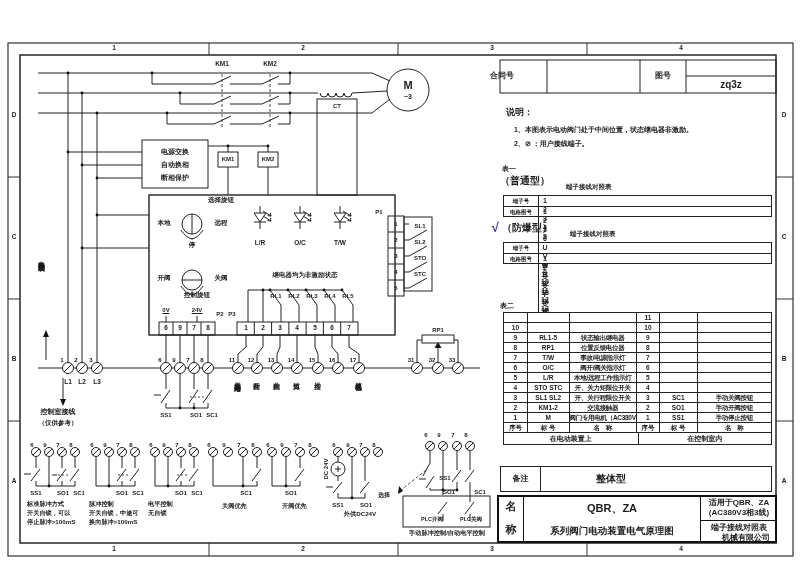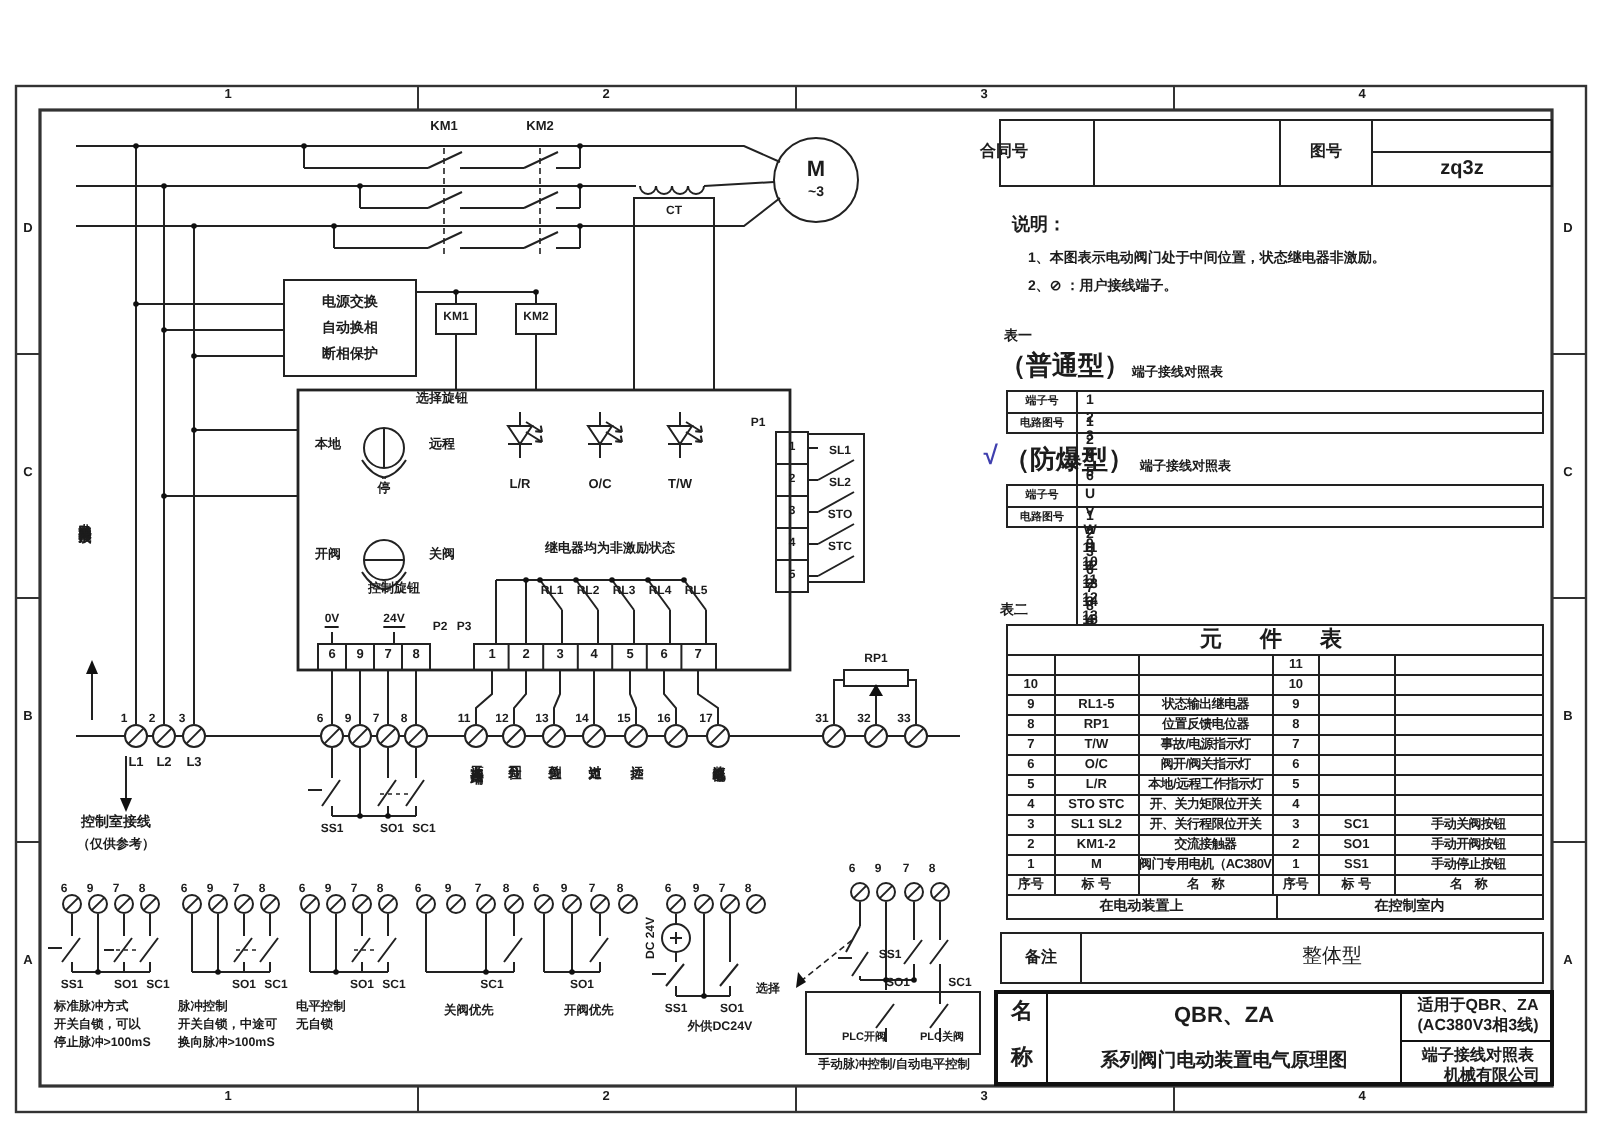--- a/index.html
+++ b/index.html
@@ -4,40 +4,40 @@
 <style>
   *{box-sizing:border-box;margin:0;padding:0}
   body{margin:0;background:#e8e8e8}
   #wrap{position:relative;width:800px;height:566px;background:#ffffff;font-family:"Liberation Sans",sans-serif;color:#1c1c1c;overflow:hidden}
   #linework{position:absolute;left:0;top:0;z-index:1}
   .lb{position:absolute;transform:translateX(-50%);font-weight:bold;font-size:7px;white-space:nowrap;line-height:1;z-index:3}
   .lt{position:absolute;font-weight:bold;font-size:7px;white-space:nowrap;line-height:1;z-index:3}
   .vt{position:absolute;writing-mode:vertical-rl;font-weight:bold;font-size:6.5px;line-height:1;z-index:3;letter-spacing:0.5px}
   .rot{position:absolute;font-weight:bold;font-size:6px;white-space:nowrap;z-index:3;transform:rotate(-90deg)}
   .f55{font-size:5.5px}.f6{font-size:6px}.f62{font-size:6.2px}.f65{font-size:6.5px}
-  .f8{font-size:8px}.f9{font-size:9px}.f95{font-size:9.5px}.f10{font-size:10px}.f11{font-size:11px}.f13{font-size:13px}
+  .f8{font-size:8px}.f9{font-size:9px}.f95{font-size:9.5px}.f10{font-size:10px}.f11{font-size:11px}.f13{font-size:10px}
   .chk{color:#3f3fae;font-size:13px;font-style:italic}
   .termtab{position:absolute;left:503px;width:269px;border:1.2px solid #222;background:#fff;z-index:2}
   .trow{display:flex;height:10px;line-height:9px}
   .trow+.trow{border-top:1px solid #222}
   .tlab{width:34px;font-size:5.5px;font-weight:bold;text-align:center;line-height:10px}
   .tc{width:13px;border-left:1px solid #222;font-size:7px;font-weight:bold;text-align:center}
   .eltab{position:absolute;left:503px;top:312px;width:269px;border:1.2px solid #222;background:#fff;z-index:2}
   .etitle{height:15px;line-height:15px;text-align:center;font-weight:bold;font-size:11px;letter-spacing:4px;border-bottom:1px solid #222}
   .erow{display:flex;height:10px;line-height:9px;border-bottom:1px solid #222}
   .erow>div{border-right:1px solid #222;text-align:center;font-size:6.5px;font-weight:bold;overflow:hidden;white-space:nowrap}
   .c1{width:24px}.c2{width:42px}.c3{width:68px;font-size:5.8px;letter-spacing:-0.3px}
   .c4{width:23px}.c5{width:38px}.c6{width:74px;border-right:none!important;font-size:5.8px;letter-spacing:-0.3px}
   .ehead>div{font-size:6.5px}
   .efoot{display:flex;height:11px;line-height:11px}
   .efoot>div{width:50%;text-align:center;font-weight:bold;font-size:7px}
   .efoot>div+div{border-left:1px solid #222}
   .remarks{position:absolute;left:500px;top:466px;width:272px;height:26px;border:1.2px solid #222;background:#fff;display:flex;z-index:2}
   .rlab{width:40px;border-right:1px solid #222;text-align:center;line-height:23px;font-size:8px;font-weight:bold}
-  .rval{width:140px;text-align:right;line-height:23px;font-size:10px;font-weight:normal}
+  .rval{width:140px;text-align:center;line-height:23px;font-size:10px;font-weight:bold}
   .nameblock{position:absolute;left:497px;top:495px;width:280px;height:48px;border:2px solid #111;background:#fff;z-index:2}
   .nb-vl{position:absolute;top:0;width:0;height:100%;border-left:1.5px solid #111}
   .nb-hl{position:absolute;height:0;border-top:1.5px solid #111}
 </style>
 </head>
 <body>
 
 <div id="wrap">
 
 <svg id="linework" width="800" height="566">
@@ -339,21 +339,20 @@
           <div class="tc">17</div>
           <div class="tc">31</div>
           <div class="tc">32</div>
           <div class="tc">33</div>
         </div>
   </div>
 </div>
 
 <div class="lt" style="left:500px;top:302px">表二</div>
 <div class="eltab">
-  <div class="etitle">元　件　表</div>
   <div>
         <div class="erow">
       <div class="c1"></div>
       <div class="c2"></div>
       <div class="c3"></div>
       <div class="c4">11</div>
       <div class="c5"></div>
       <div class="c6"></div>
     </div>
         <div class="erow">

